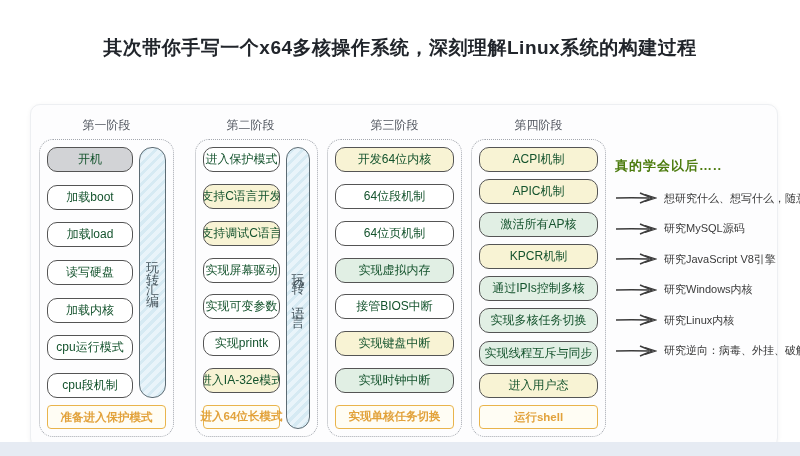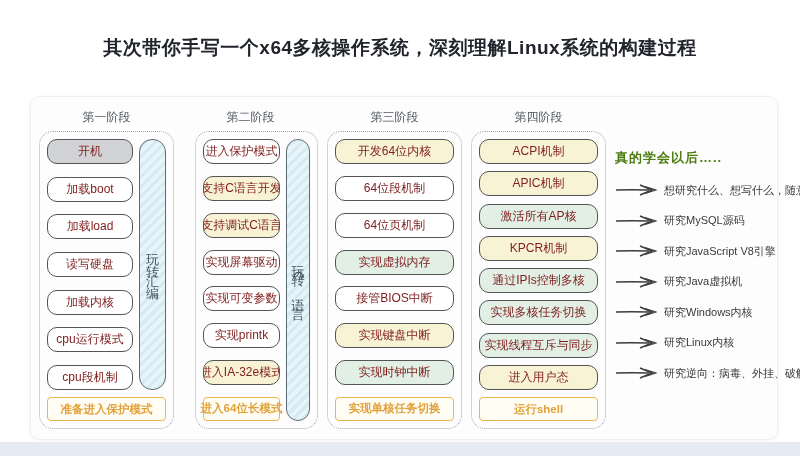--- a/index.html
+++ b/index.html
@@ -9,38 +9,38 @@
     font-family:"Liberation Sans","DejaVu Sans",sans-serif;
   }
   .page-title {
     text-align:center; padding-top:35px; font-size:19px; font-weight:bold;
     color:#21252b; letter-spacing:0.5px;
   }
   .bottom-strip {
     position:absolute; left:0; bottom:0; width:800px; height:14px; background:#e6ebf3;
   }
   .card {
-    position:absolute; left:30px; top:96px; width:748px; height:344px;
+    position:absolute; left:30px; top:104px; width:748px; height:344px;
     background:#fdfdfe; border:1px solid #edeff2; border-radius:10px;
     box-shadow:0 1px 5px rgba(30,40,60,0.05);
     display:flex; gap:9px; padding:6px 4px 10px 8px;
   }
   .stage { width:135px; flex:0 0 auto; display:flex; flex-direction:column; }
   .stage-header { text-align:center; font-size:12px; color:#51565f; padding:6px 0 5px; }
   .stage-body {
     flex:1; border:1.6px dotted #a3a7ae; border-radius:14px; padding:7px;
     display:flex; flex-direction:column;
   }
   .row { flex:1; display:flex; gap:6px; min-height:0; }
   .boxes { flex:1; display:flex; flex-direction:column; justify-content:space-between; min-width:0; }
   .stack { flex:1; display:flex; flex-direction:column; justify-content:space-between; min-width:0; }
   .box {
     height:25px; flex:0 0 auto; display:flex; align-items:center; justify-content:center;
     border:1.5px solid #545454; border-radius:10px; background:#ffffff;
-    font-size:12px; color:#7f1d1d; white-space:nowrap; overflow:hidden;
+    font-size:12px; color:#14532d; white-space:nowrap; overflow:hidden;
   }
   .tone-gray   { background:#d2d3d6; }
   .tone-yellow { background:#f8f3d4; }
   .tone-green  { background:#e1efe4; }
   .tone-plain  { background:#ffffff; }
   .milestone {
     border:1.4px solid #e9b44c; background:#fffdf4; color:#e2a23b;
     font-weight:bold; font-size:11.5px; height:24px; border-radius:4px;
     display:flex; align-items:center; justify-content:center; white-space:nowrap;
   }
@@ -163,28 +163,20 @@
           <path d="M30 3.6 L40.5 7 L30 10.4" fill="none" stroke="#3c3c3c" stroke-width="1.3"></path>
         </svg>
       <span class="outcome-text">研究JavaScript V8引擎</span>
     </div>
     <div class="outcome-item">
       <svg width="42" height="14" viewBox="0 0 42 14">
           <path d="M1 7 C 10 6.6 22 6.6 34 7" fill="none" stroke="#3c3c3c" stroke-width="1.5"></path>
           <path d="M25 2 L37 7 L25 12" fill="none" stroke="#3c3c3c" stroke-width="1.5"></path>
           <path d="M30 3.6 L40.5 7 L30 10.4" fill="none" stroke="#3c3c3c" stroke-width="1.3"></path>
         </svg>
-      <span class="outcome-text">研究Java虚拟机</span>
-    </div>
-    <div class="outcome-item">
-      <svg width="42" height="14" viewBox="0 0 42 14">
-          <path d="M1 7 C 10 6.6 22 6.6 34 7" fill="none" stroke="#3c3c3c" stroke-width="1.5"></path>
-          <path d="M25 2 L37 7 L25 12" fill="none" stroke="#3c3c3c" stroke-width="1.5"></path>
-          <path d="M30 3.6 L40.5 7 L30 10.4" fill="none" stroke="#3c3c3c" stroke-width="1.3"></path>
-        </svg>
       <span class="outcome-text">研究Windows内核</span>
     </div>
     <div class="outcome-item">
       <svg width="42" height="14" viewBox="0 0 42 14">
           <path d="M1 7 C 10 6.6 22 6.6 34 7" fill="none" stroke="#3c3c3c" stroke-width="1.5"></path>
           <path d="M25 2 L37 7 L25 12" fill="none" stroke="#3c3c3c" stroke-width="1.5"></path>
           <path d="M30 3.6 L40.5 7 L30 10.4" fill="none" stroke="#3c3c3c" stroke-width="1.3"></path>
         </svg>
       <span class="outcome-text">研究Linux内核</span>
     </div>

